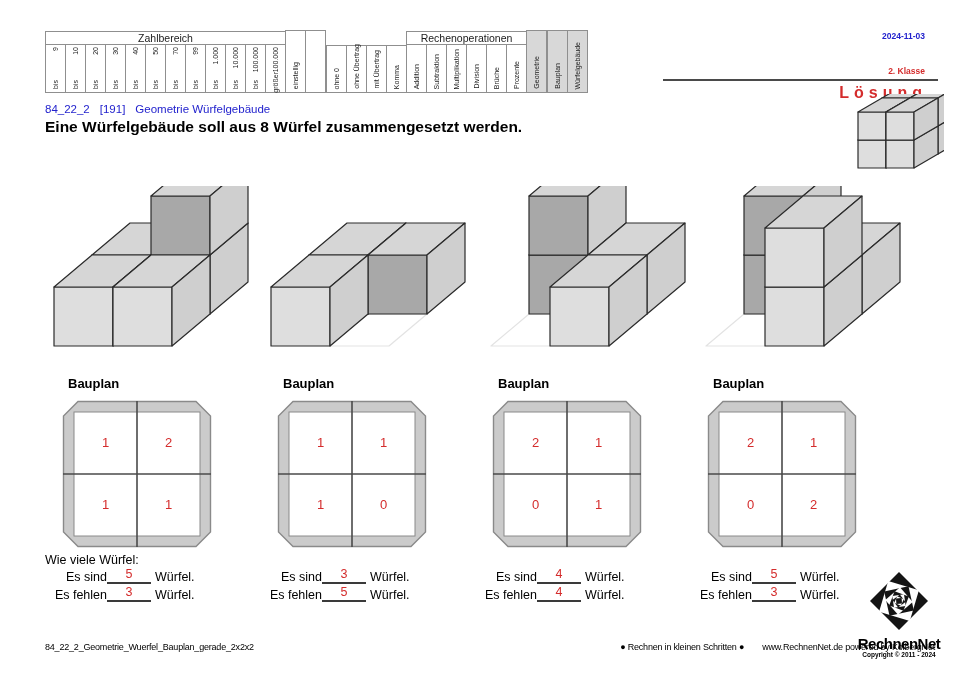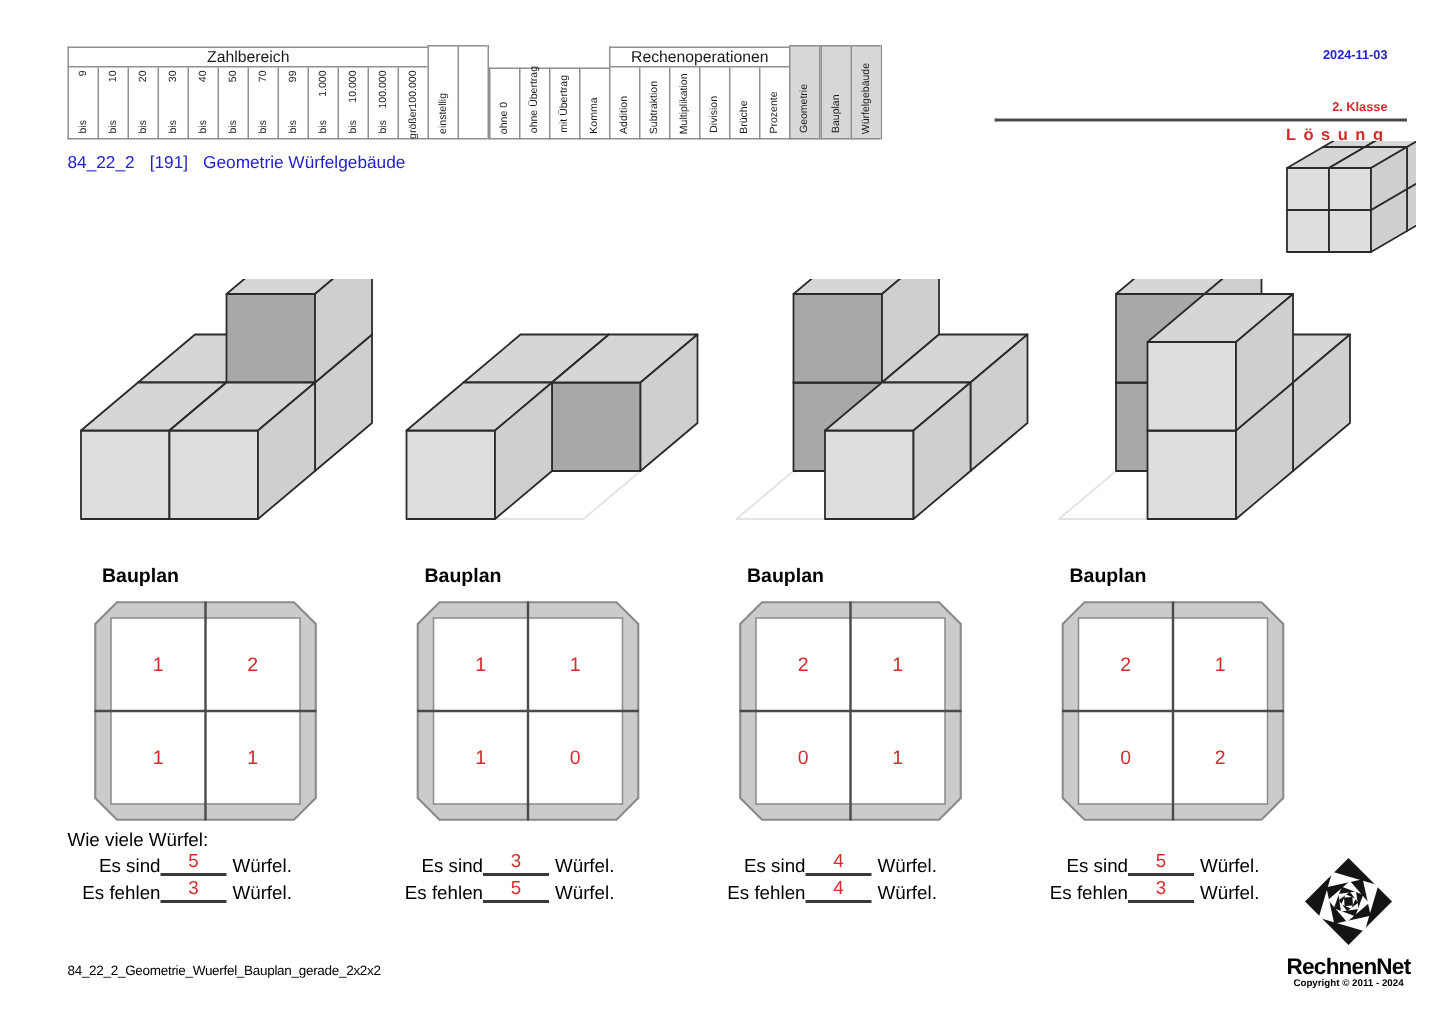--- a/index.html
+++ b/index.html
@@ -24,21 +24,21 @@
   .seg.tall .hcol{height:63px;border-top:1px solid var(--tbl-border);}
   .hcol.gray{background:var(--gray-cell);}
   .hcol.two{justify-content:space-between;}
   .vt{writing-mode:vertical-rl;transform:rotate(180deg);font-size:7px;line-height:1;
       color:#1a1a1a;white-space:nowrap;}
 
   
   .date{top:31px;right:38px;font-size:8.5px;font-weight:bold;color:var(--blue);}
   .klasse{top:66px;right:38px;font-size:8.5px;font-weight:bold;color:var(--red);}
   .toprule{top:79px;left:663px;width:275px;border-top:2px solid #4a4a4a;height:0;}
-  .loesung{top:84px;right:36px;font-size:11px;font-weight:bold;color:var(--red);letter-spacing:5px;text-align:center;}
+  .loesung{top:84px;right:36px;font-size:16px;font-weight:bold;color:var(--red);letter-spacing:5px;text-align:center;}
 
   
   .title-line{top:103px;left:45px;font-size:11.5px;color:var(--blue);}
   .title-line span{margin-right:10px;}
   .heading{top:118px;left:45px;font-size:15.5px;font-weight:bold;}
   .bauplan-line{top:141px;left:45px;font-size:12.5px;white-space:pre;}
 
   .instruction{top:359px;left:45px;font-size:13px;}
   .plan-title{position:absolute;top:376px;font-size:13px;font-weight:bold;}
   .question{top:553px;left:45px;font-size:12.5px;font-weight:normal;}
@@ -213,20 +213,21 @@
       <polygon points="30.0,46.0 54.0,32.0 82.0,32.0 58.0,46.0" fill="#d6d6d6" stroke="#2b2b2b" stroke-width="1.2" stroke-linejoin="round"></polygon>
       <polygon points="58.0,74.0 82.0,60.0 82.0,32.0 58.0,46.0" fill="#cfcfcf" stroke="#2b2b2b" stroke-width="1.2" stroke-linejoin="round"></polygon>
       <polygon points="30.0,46.0 58.0,46.0 58.0,18.0 30.0,18.0" fill="#dedede" stroke="#2b2b2b" stroke-width="1.2" stroke-linejoin="round"></polygon>
       <polygon points="30.0,18.0 54.0,4.0 82.0,4.0 58.0,18.0" fill="#d6d6d6" stroke="#2b2b2b" stroke-width="1.2" stroke-linejoin="round"></polygon>
       <polygon points="58.0,46.0 82.0,32.0 82.0,4.0 58.0,18.0" fill="#cfcfcf" stroke="#2b2b2b" stroke-width="1.2" stroke-linejoin="round"></polygon>
     </svg>
 
   <div class="abs title-line">
     <span>84_22_2</span><span>[191]</span><span>Geometrie Würfelgebäude</span>
   </div>
+  <div class="abs heading">Eine Würfelgebäude soll aus 8 Würfel zusammengesetzt werden.</div>
 
   <div id="figures-layer">
       <svg class="abs" width="200" height="165" style="top:186px;left:52px;">
         <polygon points="40.0,128.0 99.0,128.0 99.0,69.0 40.0,69.0" fill="#a8a8a8" stroke="#2b2b2b" stroke-width="1.2" stroke-linejoin="round"></polygon>
         <polygon points="40.0,69.0 78.0,37.0 137.0,37.0 99.0,69.0" fill="#d6d6d6" stroke="#2b2b2b" stroke-width="1.2" stroke-linejoin="round"></polygon>
         <polygon points="99.0,128.0 137.0,96.0 137.0,37.0 99.0,69.0" fill="#cfcfcf" stroke="#2b2b2b" stroke-width="1.2" stroke-linejoin="round"></polygon>
         <polygon points="99.0,128.0 158.0,128.0 158.0,69.0 99.0,69.0" fill="#a8a8a8" stroke="#2b2b2b" stroke-width="1.2" stroke-linejoin="round"></polygon>
         <polygon points="99.0,69.0 137.0,37.0 196.0,37.0 158.0,69.0" fill="#d6d6d6" stroke="#2b2b2b" stroke-width="1.2" stroke-linejoin="round"></polygon>
         <polygon points="158.0,128.0 196.0,96.0 196.0,37.0 158.0,69.0" fill="#cfcfcf" stroke="#2b2b2b" stroke-width="1.2" stroke-linejoin="round"></polygon>
         <polygon points="99.0,69.0 158.0,69.0 158.0,10.0 99.0,10.0" fill="#a8a8a8" stroke="#2b2b2b" stroke-width="1.2" stroke-linejoin="round"></polygon>
@@ -393,18 +394,22 @@
         <polygon points="29.3,24.0 31.0,35.7 42.7,34.0 41.0,22.3" fill="#fff" stroke="none" stroke-width="1" stroke-linejoin="round"></polygon>
         <polygon points="29.5,28.1 35.1,35.5 42.5,29.9 36.9,22.5" fill="#141414" stroke="none" stroke-width="1" stroke-linejoin="round"></polygon>
         <polygon points="31.2,30.8 37.8,33.8 40.8,27.2 34.2,24.2" fill="#fff" stroke="none" stroke-width="1" stroke-linejoin="round"></polygon>
         <polygon points="33.4,32.0 39.0,31.6 38.6,26.0 33.0,26.4" fill="#141414" stroke="none" stroke-width="1" stroke-linejoin="round"></polygon>
       </svg>
     <div class="logo-name">RechnenNet</div>
     <div class="logo-copy">Copyright © 2011 - 2024</div>
   </div>
 
   <div class="abs footer-file">84_22_2_Geometrie_Wuerfel_Bauplan_gerade_2x2x2</div>
+  <div class="abs footer-right">
+    <span>● Rechnen in kleinen Schritten ●</span>
+    <span>www.RechnenNet.de powered by KolbergNet</span>
+  </div>
 
 <div class="plan-title" style="left:68px;top:376px;">Bauplan</div>
     <div class="plan-title" style="left:283px;top:376px;">Bauplan</div>
     <div class="plan-title" style="left:498px;top:376px;">Bauplan</div>
     <div class="plan-title" style="left:713px;top:376px;">Bauplan</div>
   </div>
 
 </body></html>

